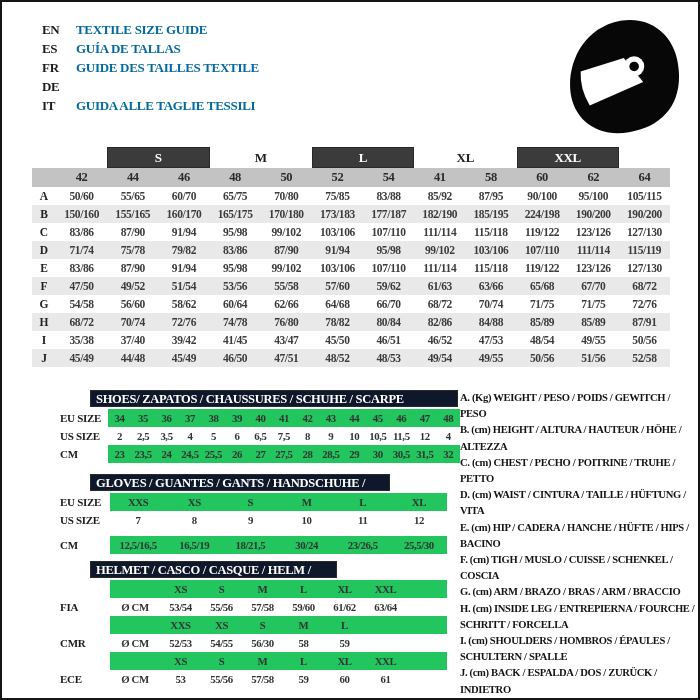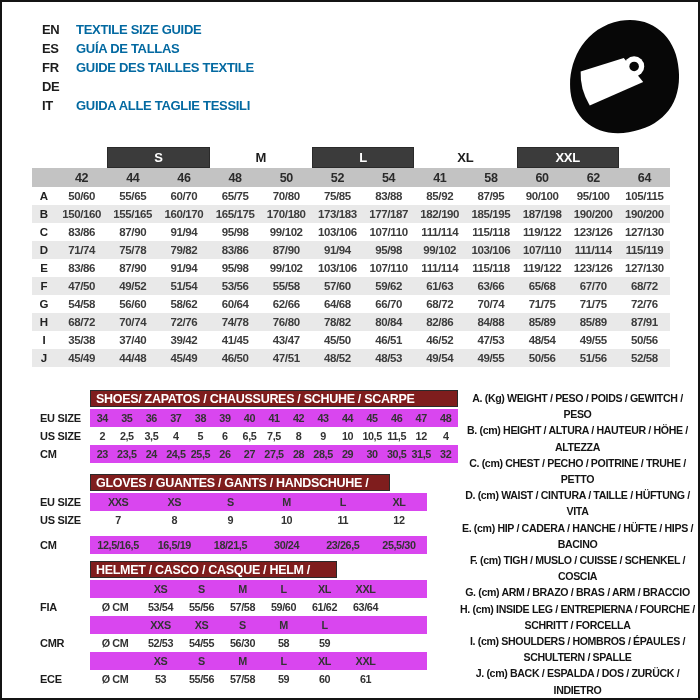--- a/index.html
+++ b/index.html
@@ -1,18 +1,18 @@
 <!DOCTYPE html>
 <html><head>
 <meta charset="utf-8">
 <style>
   html,body{margin:0;padding:0;background:#fff;}
   .page{position:relative;width:700px;height:700px;box-sizing:border-box;
         border:2px solid #141414;background:#fff;overflow:hidden;
-        font-family:Liberation Sans, sans-serif;color:#2e2e2e;}
+        font-family:Liberation Serif, serif;color:#2e2e2e;}
   
   .langs{position:absolute;left:40px;top:18px;}
   .lang-row{display:flex;height:19px;align-items:center;}
   .lang-code{width:34px;font-size:13px;font-weight:bold;letter-spacing:-.3px;color:#1c1c1c;}
   .lang-label{font-size:13px;font-weight:bold;letter-spacing:-.3px;color:#0369a1;}
   
   .helmet-ico{position:absolute;left:560px;top:14px;width:122px;height:120px;}
   
   .main-table{position:absolute;left:30px;top:145px;width:638px;}
   .mt-row{display:grid;grid-template-columns:24px repeat(12,1fr);height:18px;align-items:center;}
@@ -21,35 +21,35 @@
        letter-spacing:-.3px;color:#1c1c1c;}
   .grp.bar{background:#3b3b3b;color:#fff;border:1px solid #2a2a2a;}
   .mt-band{height:19px;background:#c3c3c3;}
   .mt-band .cell{font-size:12.5px;font-weight:bold;color:#2b2b2b;}
   .cell{text-align:center;font-size:11.5px;font-weight:bold;letter-spacing:-.4px;color:#3c3c3c;
         white-space:nowrap;overflow:visible;}
   .letter{font-size:11.5px;font-weight:bold;color:#222;text-align:center;}
   .mt-row.alt{background:#e9e9e9;}
   
   .lower{position:absolute;left:30px;top:388px;width:428px;}
-  .sec-title{height:17px;line-height:17px;background:#7f1d1d;color:#fff;font-size:12.5px;
+  .sec-title{height:17px;line-height:17px;background:#0f172a;color:#fff;font-size:12.5px;
              font-weight:bold;letter-spacing:-.3px;padding-left:5px;box-sizing:border-box;
              margin-left:58px;border:1px solid #2a2a2a;}
   .lrow{display:flex;height:18px;align-items:center;}
   .lrow .rlabel{width:58px;font-size:11px;font-weight:bold;color:#1c1c1c;letter-spacing:-.3px;
-                padding-left:8px;box-sizing:border-box;}
+                padding-left:8px;box-sizing:border-box;margin-left:20px;}
   .lcontent{display:grid;align-items:center;height:100%;}
-  .lcontent.gray{background:#d946ef;}
+  .lcontent.gray{background:#22c55e;}
   .shoes-grid{width:368px;grid-template-columns:repeat(15,1fr);}
   .gloves-grid{width:337px;grid-template-columns:repeat(6,1fr);}
   .helm-grid{width:337px;grid-template-columns:50px repeat(6,41px) 1fr;}
   .lcontent .cell{font-size:10.8px;letter-spacing:-.4px;color:#333;}
   .gap6{height:7px;} .gap12{height:11px;} .gap2{height:2px;}
   
-  .legend{position:absolute;left:458px;top:388px;width:235px;text-align:center;}
+  .legend{position:absolute;left:458px;top:388px;width:235px;}
   .legend-item{font-size:10.6px;font-weight:bold;letter-spacing:-.35px;color:#141414;
                line-height:16.2px;}
 </style>
 </head>
 <body>
 
 <div class="page">
 
   <div class="langs">
       <div class="lang-row">
@@ -126,21 +126,21 @@
           <div class="letter">B</div>
           <div class="cell">150/160</div>
           <div class="cell">155/165</div>
           <div class="cell">160/170</div>
           <div class="cell">165/175</div>
           <div class="cell">170/180</div>
           <div class="cell">173/183</div>
           <div class="cell">177/187</div>
           <div class="cell">182/190</div>
           <div class="cell">185/195</div>
-          <div class="cell">187/198</div>
+          <div class="cell">224/198</div>
           <div class="cell">190/200</div>
           <div class="cell">190/200</div>
         </div>
         <div class="mt-row">
           <div class="letter">C</div>
           <div class="cell">83/86</div>
           <div class="cell">87/90</div>
           <div class="cell">91/94</div>
           <div class="cell">95/98</div>
           <div class="cell">99/102</div>

